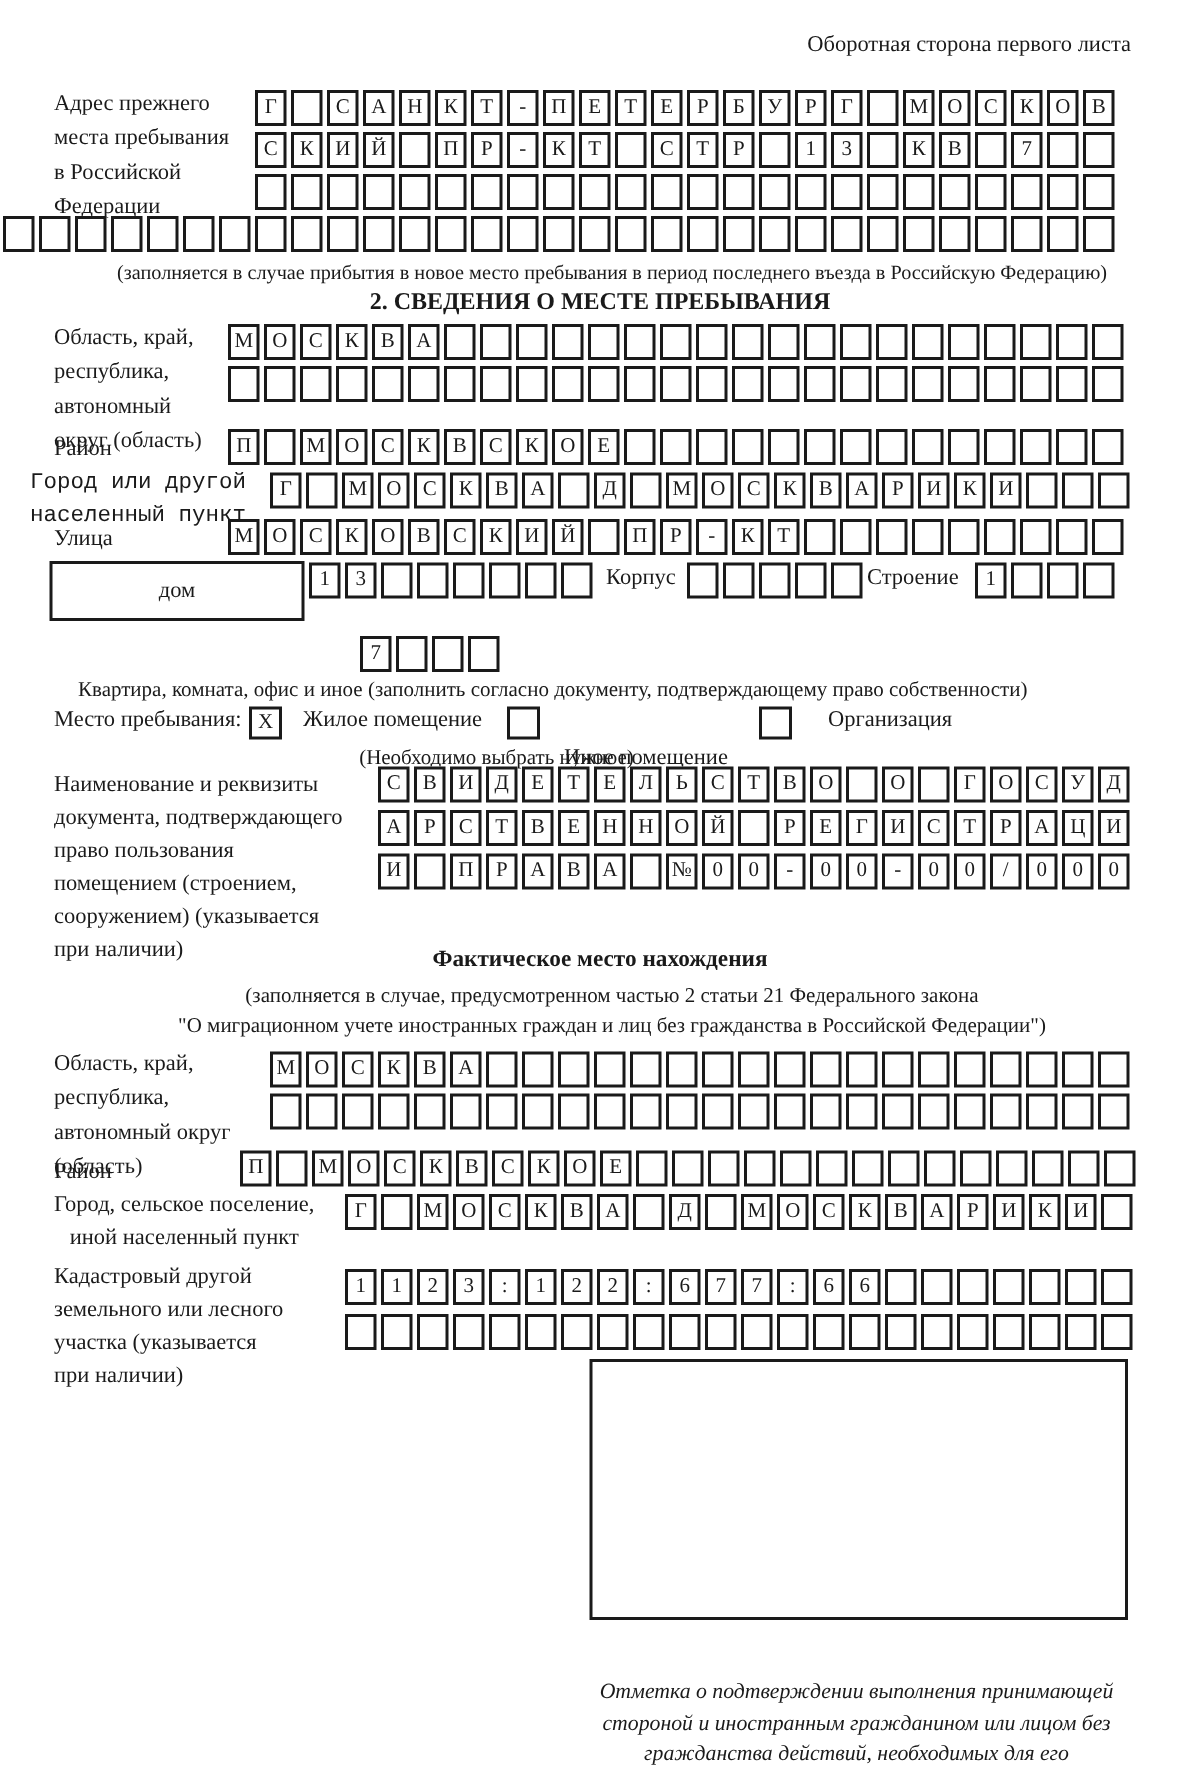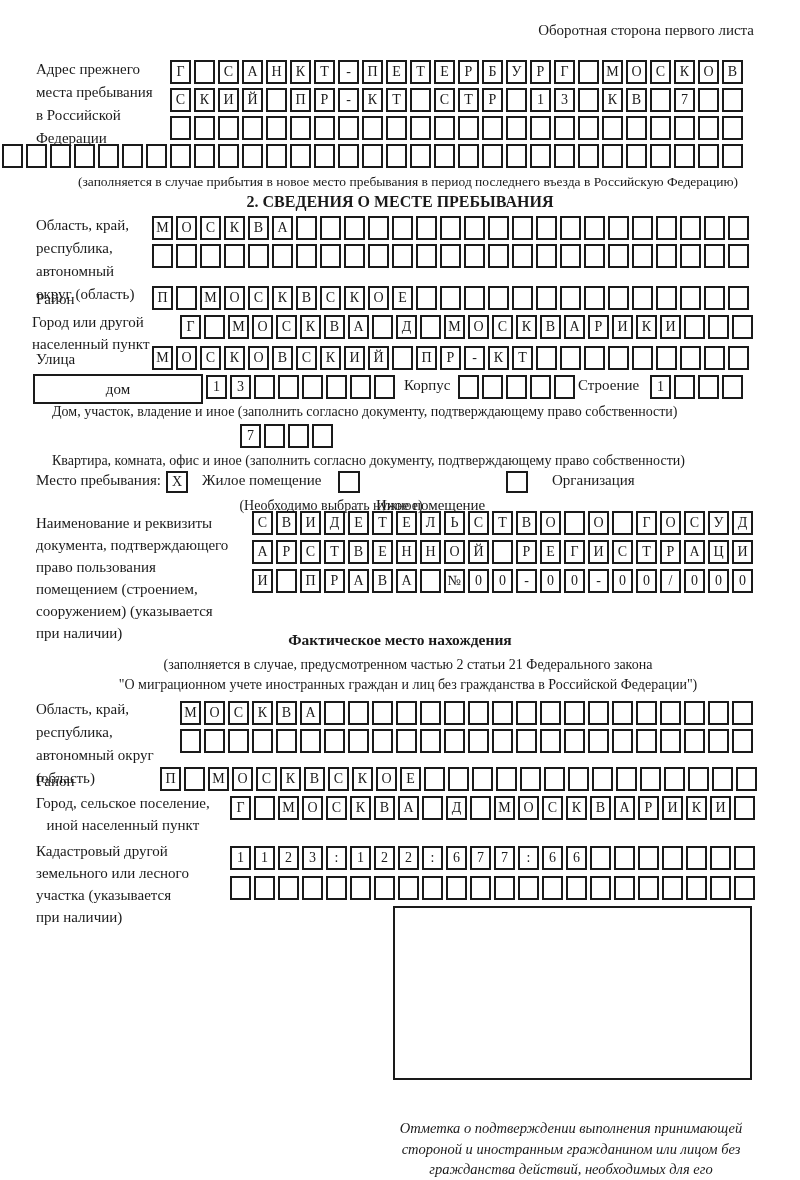--- a/index.html
+++ b/index.html
@@ -15,21 +15,21 @@
   .cap{ position:absolute; font-size:13.5px; line-height:17px;padding-left:16px; }
   .center{ left:0; right:0; text-align:center; }
   .bold{ font-weight:bold; }
   .boxrow{ position:absolute; display:flex; gap:3px; }
   .cell{
     width:17px; height:20px; border:2px solid var(--ink); background:var(--paper);
     display:inline-flex; align-items:center; justify-content:center;
     font-size:14px; flex:none; overflow:hidden;
   }
   .fieldrect{
-    position:absolute; height:30px; border:2px solid var(--ink); box-sizing:border-box;
+    position:absolute; height:40px; border:2px solid var(--ink); box-sizing:border-box;
     display:flex; align-items:center; justify-content:center; font-size:15px; background:var(--paper);
   }
   .cb{
     position:absolute; width:18px; height:18px; border:2px solid var(--ink);
     display:flex; align-items:center; justify-content:center; font-size:14px; background:var(--paper);
   }
   .stampbox{ position:absolute; border:2px solid var(--ink); background:var(--paper); }
   .note{ position:absolute; font-size:14.5px; line-height:20.5px; text-align:center; }
 </style>
 </head>
@@ -239,21 +239,21 @@
       <span class="cell"></span>
       <span class="cell"></span>
       <span class="cell"></span>
       <span class="cell"></span>
       <span class="cell"></span>
       <span class="cell"></span>
       <span class="cell"></span>
       <span class="cell"></span>
     </div>
 
-  <div class="lbl" style="left:32px; top:311px; line-height:22px;">Город или другой
+  <div class="lbl" style="left:20px; top:311px; line-height:22px;font-family:Liberation Mono, monospace;">Город или другой
 населенный пункт</div>
   <div class="boxrow" style="left:180px; top:315px;">
       <span class="cell">Г</span>
       <span class="cell"></span>
       <span class="cell">М</span>
       <span class="cell">О</span>
       <span class="cell">С</span>
       <span class="cell">К</span>
       <span class="cell">В</span>
       <span class="cell">А</span>
@@ -323,21 +323,20 @@
       <span class="cell"></span>
       <span class="cell"></span>
     </div>
   <div class="abs" style="left:578px; top:377px; font-size:15px;">Строение</div>
   <div class="boxrow" style="left:650px; top:375px;">
       <span class="cell">1</span>
       <span class="cell"></span>
       <span class="cell"></span>
       <span class="cell"></span>
     </div>
-  <div class="cap" style="left:36px; top:403px; font-size:14px;">Дом, участок, владение и иное (заполнить согласно документу, подтверждающему право собственности)</div>
 
   <div class="boxrow" style="left:240px; top:424px;">
       <span class="cell">7</span>
       <span class="cell"></span>
       <span class="cell"></span>
       <span class="cell"></span>
     </div>
   <div class="cap" style="left:36px; top:452px; font-size:14px;">Квартира, комната, офис и иное (заполнить согласно документу, подтверждающему право собственности)</div>
 
   <div class="abs" style="left:36px; top:472px; font-size:15px;">Место пребывания:</div>

